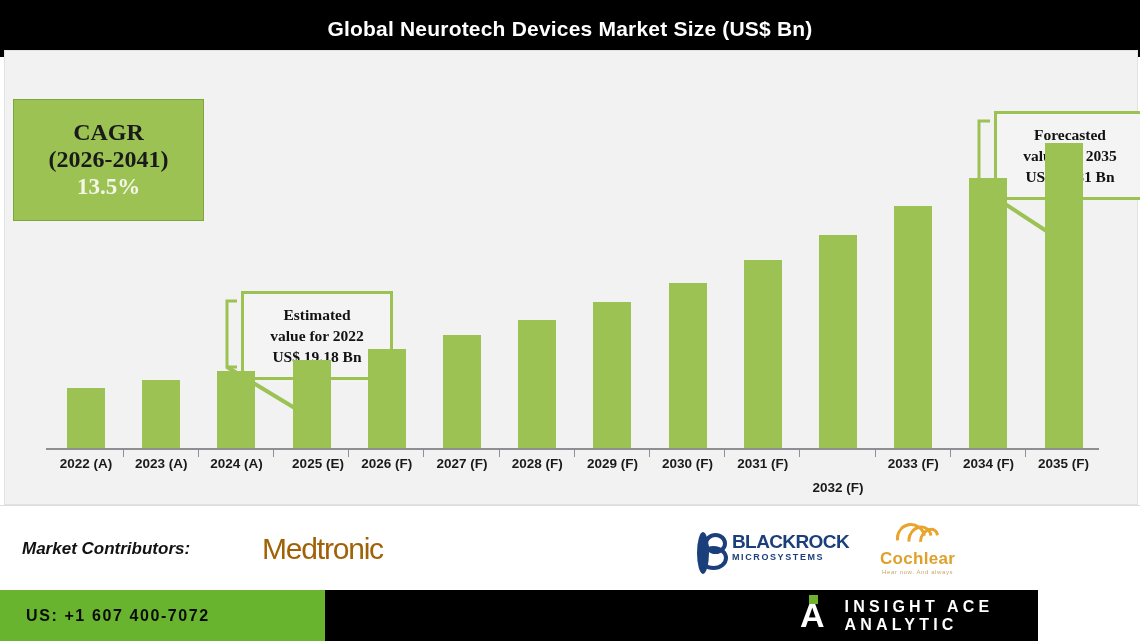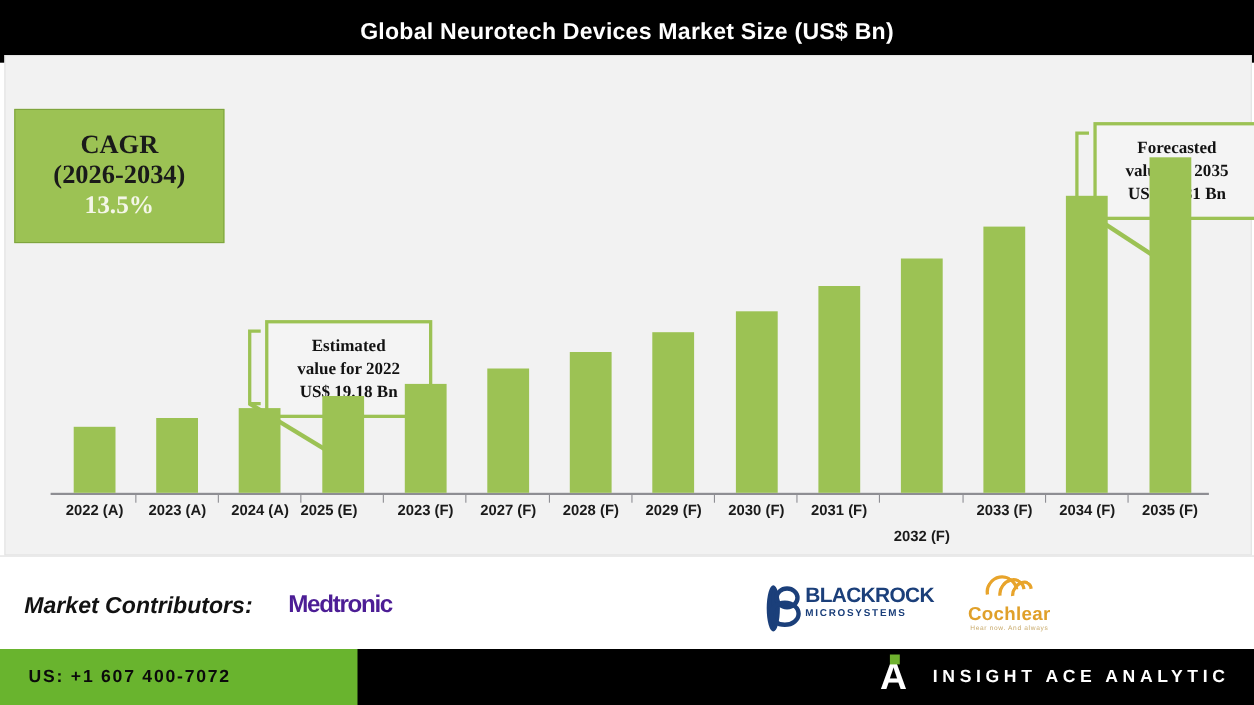--- a/index.html
+++ b/index.html
@@ -68,26 +68,26 @@
     font-family:"Liberation Sans", sans-serif;
   }
 
   
   .contrib{
     position:absolute;left:0;top:505px;width:1140px;height:85px;background:#ffffff;
     border-top:1px solid #dcdcdc;
   }
   .contrib-label{
     position:absolute;left:22px;top:33px;
-    font-size:21px;font-style:italic;font-weight:bold;color:#121212;
+    font-size:17px;font-style:italic;font-weight:bold;color:#121212;
   }
   .logo{position:absolute;top:0;height:85px;display:flex;align-items:center;}
 
   
-  .medtronic{font-size:22px;font-weight:bold;color:#4c1d95;letter-spacing:-1.2px;
+  .medtronic{font-size:30px;font-weight:normal;color:#a16207;letter-spacing:-1.2px;
              font-family:"Liberation Sans", sans-serif;}
   .abbott-wrap{display:flex;align-items:center;gap:9px;}
   .abbott-mark{width:34px;height:34px;border:4px solid #2aa3dd;border-radius:9px;position:relative;}
   .abbott-mark::after{content:"";position:absolute;right:-4px;top:-4px;width:10px;height:17px;
                       background:#ffffff;}
   .abbott-mark::before{content:"";position:absolute;right:2px;top:-4px;width:4px;height:38px;
                        background:#2aa3dd;}
   .abbott-text{font-size:27px;font-weight:bold;color:#0d0d0d;letter-spacing:-.5px;
                font-family:"Liberation Serif", serif;}
   .blackrock-wrap{display:flex;align-items:center;gap:5px;}
@@ -112,21 +112,21 @@
           border-right-color:transparent;border-bottom-color:transparent;}
   .coch-txt{font-size:17px;font-weight:bold;color:#e0a02a;letter-spacing:.3px;
             font-family:"Liberation Sans", sans-serif;}
   .coch-sub{font-size:6px;color:#c8a96a;letter-spacing:.6px;}
   .sonova{display:flex;flex-direction:column;align-items:center;}
   .sonova-txt{font-size:23px;font-weight:bold;color:#1b74bd;letter-spacing:-.4px;
               font-family:"Liberation Sans", sans-serif;}
   .sonova-sub{font-size:7px;color:#5590c4;letter-spacing:1.3px;margin-top:2px;}
 
   
-  .footer{position:absolute;left:0;top:590px;width:1140px;height:51px;background:#000000;}
+  .footer{position:absolute;left:0;top:590px;width:1038px;height:51px;background:#000000;}
   .footer-green{
     position:absolute;left:0;top:0;width:325px;height:51px;background:#69b42e;
     display:flex;align-items:center;
   }
   .footer-phone{
     margin-left:26px;font-size:16px;font-weight:bold;color:#0b0b0b;letter-spacing:1.6px;
     font-family:"Liberation Sans", sans-serif;
   }
   .brand{position:absolute;left:800px;top:0;height:51px;display:flex;align-items:center;gap:20px;}
   .brand-mark{position:relative;width:28px;height:34px;}
@@ -146,21 +146,21 @@
 <div class="page">
 
   <div class="titlebar">
     <div class="title">Global Neurotech Devices Market Size (US$ Bn)</div>
   </div>
 
   <div class="panel">
 
     <div class="cagr-box">
       <div class="cagr-line1">CAGR</div>
-      <div class="cagr-line2">(2026-2034)</div>
+      <div class="cagr-line2">(2026-2041)</div>
       <div class="cagr-line3">13.5%</div>
     </div>
 
     <svg class="leaders" viewBox="0 0 1132 453">
 
       <path d="M 232 250 L 222 250 L 222 316 L 232 316" fill="none" stroke="#9cc254" stroke-width="3"></path>
       <path d="M 222 316 L 298 362" fill="none" stroke="#9cc254" stroke-width="4"></path>
 
       <path d="M 985 70 L 974 70 L 974 136 L 985 136" fill="none" stroke="#9cc254" stroke-width="3"></path>
       <path d="M 974 136 L 1046 183" fill="none" stroke="#9cc254" stroke-width="4"></path>
@@ -212,22 +212,22 @@
           <div class="tick" style="left: 719.2px;"></div>
           <div class="tick" style="left: 794.4px;"></div>
           <div class="tick" style="left: 869.6px;"></div>
           <div class="tick" style="left: 944.8px;"></div>
           <div class="tick" style="left: 1020px;"></div>
         </div>
       <div id="xlabels">
           <div class="xlabel" style="left: 43px;">2022 (A)</div>
           <div class="xlabel" style="left: 118.2px;">2023 (A)</div>
           <div class="xlabel" style="left: 193.4px;">2024 (A)</div>
-          <div class="xlabel" style="left: 256px; text-align: center;">2025 (E)</div>
-          <div class="xlabel" style="left: 343.8px;">2023 (F)</div>
+          <div class="xlabel" style="left: 275px; text-align: center;">2025 (E)</div>
+          <div class="xlabel" style="left: 343.8px;">2026 (F)</div>
           <div class="xlabel" style="left: 419px;">2027 (F)</div>
           <div class="xlabel" style="left: 494.2px;">2028 (F)</div>
           <div class="xlabel" style="left: 569.4px;">2029 (F)</div>
           <div class="xlabel" style="left: 644.6px;">2030 (F)</div>
           <div class="xlabel" style="left: 719.8px;">2031 (F)</div>
           <div class="xlabel" style="left: 795px; margin-top: 24px;">2032 (F)</div>
           <div class="xlabel" style="left: 870.2px;">2033 (F)</div>
           <div class="xlabel" style="left: 945.4px;">2034 (F)</div>
           <div class="xlabel" style="left: 1020.6px;">2035 (F)</div>
         </div>

